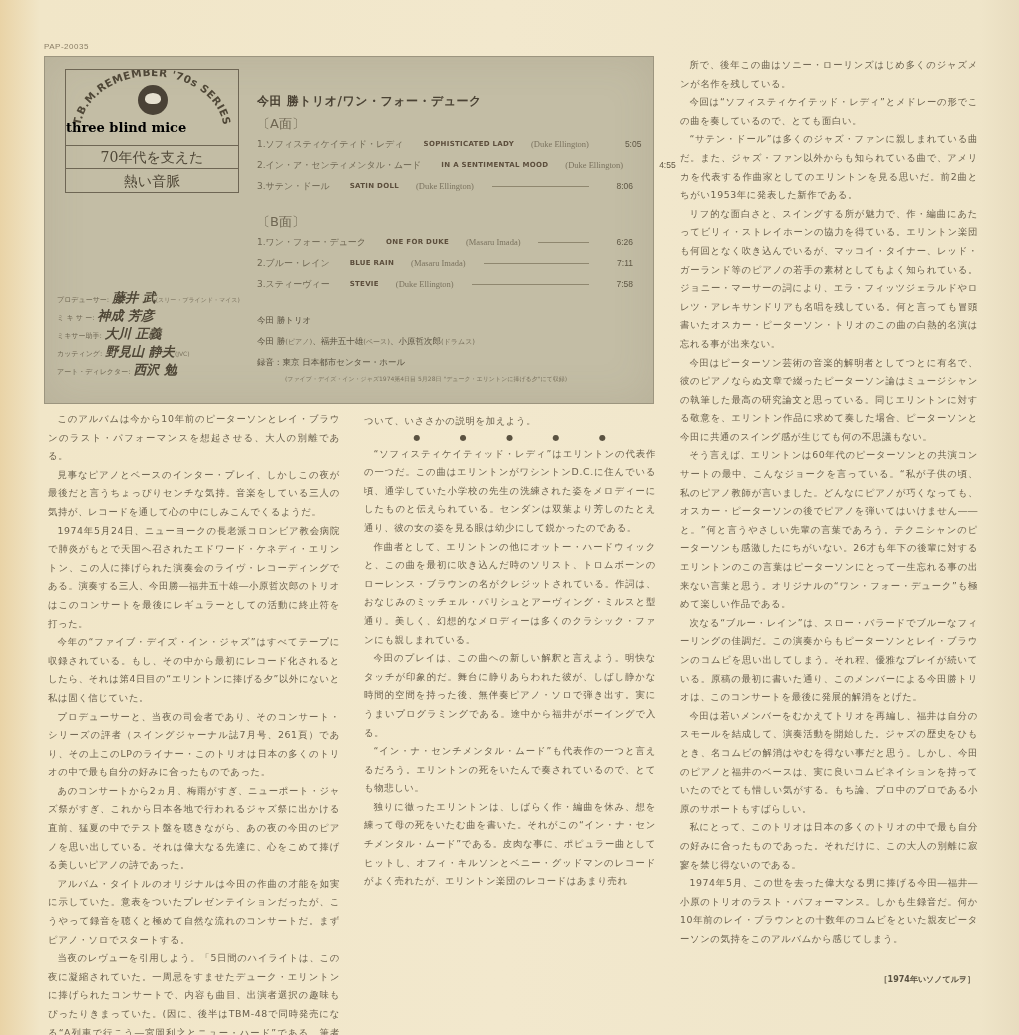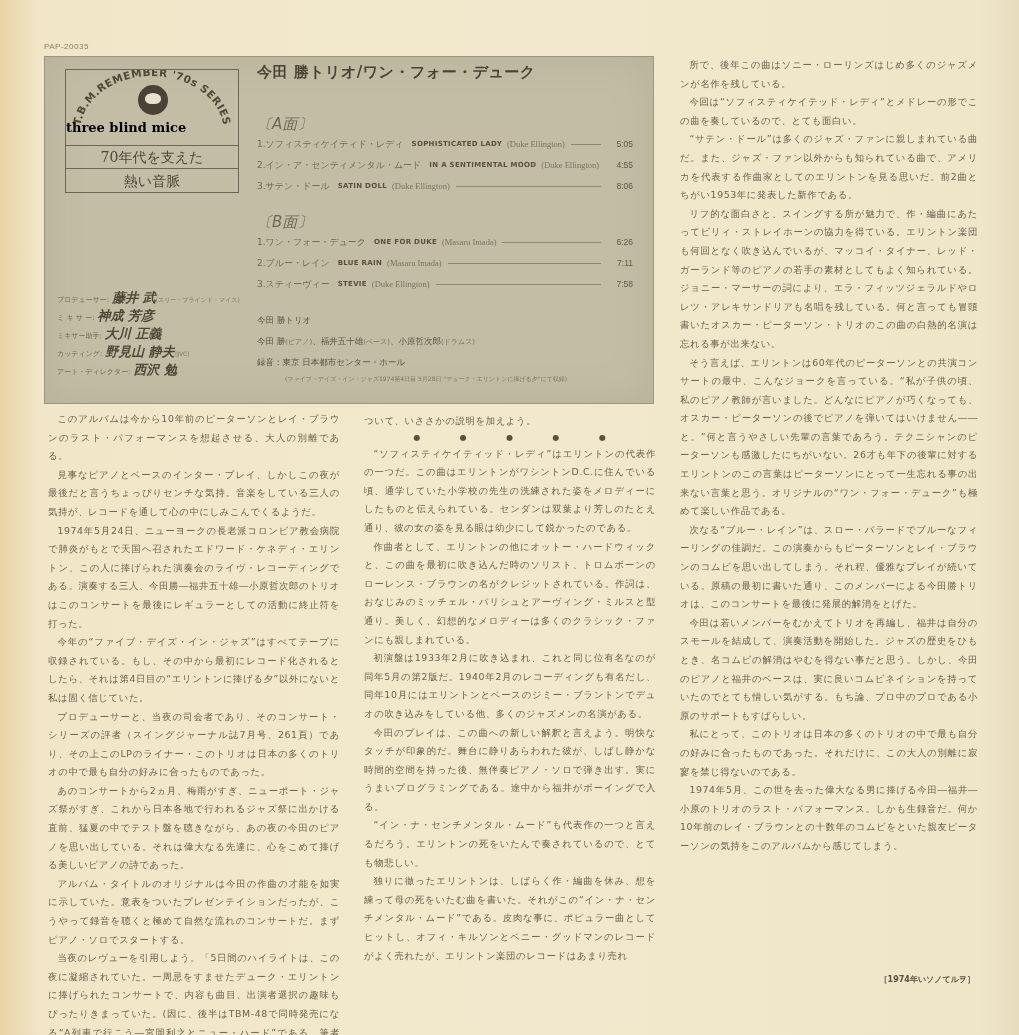--- a/index.html
+++ b/index.html
@@ -42,29 +42,29 @@
     font-family: "DejaVu Serif", serif; font-weight: bold; font-size: 13px; color: #000000;
   }
   .logo-row {
     position: absolute; left: 0; width: 100%; text-align: center;
     border-top: 1.5px solid #6e6654;
     font-family: "DejaVu Serif", serif; font-size: 14px; color: #4f4737;
   }
   .logo-row.r1 { top: 75px; height: 22px; line-height: 22px; }
   .logo-row.r2 { top: 98px; height: 24px; line-height: 24px; }
   .title {
-    position: absolute; left: 212px; top: 6px;
-    font-size: 15px; font-weight: bold; color: #4a4234; letter-spacing: 0.5px;
+    position: absolute; left: 212px; top: 36px;
+    font-size: 12px; font-weight: bold; color: #4a4234; letter-spacing: 0.5px;
   }
   .side-label {
-    position: absolute; left: 212px; font-size: 15px; color: #6f6753; font-style: italic;
+    position: absolute; left: 212px; font-size: 13px; color: #6f6753;
   }
   .track {
     position: absolute; left: 212px; width: 376px; height: 14px;
-    font-size: 9px; color: #6f6753; display: flex; align-items: center;
+    font-size: 9px; color: #6f6753; display: flex; align-items: center; gap: 12px;
   }
   .track .jp { white-space: nowrap; }
   .track .en { font-size: 7px; font-weight: bold; color: #5c4e3c; margin-left: 8px; letter-spacing: 0.3px; white-space: nowrap; }
   .track .comp { font-family: "Liberation Serif", serif; font-size: 8.5px; color: #7b735f; margin-left: 5px; white-space: nowrap; }
   .track .leader { flex: 1; border-bottom: 1px solid #8f876f; margin: 0 6px; height: 0; }
   .track .time { font-family: "Liberation Sans", sans-serif; font-size: 8.5px; color: #5f5745; width: 26px; text-align: right; }
   .credit {
     position: absolute; left: 12px; font-size: 7px; color: #6f6753; white-space: nowrap;
   }
   .credit b { font-size: 13px; color: #4f4737; font-weight: bold; margin-left: 3px; font-style: italic; }
@@ -201,31 +201,31 @@
   <p class="noindent">ついて、いささかの説明を加えよう。</p>
   <div class="stars">
     <span>●</span>
       <span>●</span>
       <span>●</span>
       <span>●</span>
       <span>●</span>
   </div>
   <p>“ソフィスティケイティッド・レディ”はエリントンの代表作の一つだ。この曲はエリントンがワシントンD.C.に住んでいる頃、通学していた小学校の先生の洗練された姿をメロディーにしたものと伝えられている。センダンは双葉より芳しのたとえ通り、彼の女の姿を見る眼は幼少にして鋭かったのである。</p>
   <p>作曲者として、エリントンの他にオットー・ハードウィックと、この曲を最初に吹き込んだ時のソリスト、トロムボーンのローレンス・ブラウンの名がクレジットされている。作詞は、おなじみのミッチェル・パリシュとアーヴィング・ミルスと型通り。美しく、幻想的なメロディーは多くのクラシック・ファンにも親しまれている。</p>
-  <p>初演盤は1933年2月に吹き込まれ、これと同じ位有名なのが同年5月の第2版だ。1940年2月のレコーディングも有名だし、同年10月にはエリントンとベースのジミー・ブラントンでデュオの吹き込みをしている他、多くのジャズメンの名演がある。</p>
   <p>今田のプレイは、この曲への新しい解釈と言えよう。明快なタッチが印象的だ。舞台に静りあらわれた彼が、しばし静かな時間的空間を持った後、無伴奏ピアノ・ソロで弾き出す。実にうまいプログラミングである。途中から福井がボーイングで入る。</p>
   <p>“イン・ナ・センチメンタル・ムード”も代表作の一つと言えるだろう。エリントンの死をいたんで奏されているので、とても物悲しい。</p>
   <p>独りに徹ったエリントンは、しばらく作・編曲を休み、想を練って母の死をいたむ曲を書いた。それがこの“イン・ナ・センチメンタル・ムード”である。皮肉な事に、ポピュラー曲としてヒットし、オフィ・キルソンとベニー・グッドマンのレコードがよく売れたが、エリントン楽団のレコードはあまり売れ</p>
 </div>
 
 <div class="col col3">
   <p>所で、後年この曲はソニー・ローリンズはじめ多くのジャズメンが名作を残している。</p>
   <p>今回は“ソフィスティケイテッド・レディ”とメドレーの形でこの曲を奏しているので、とても面白い。</p>
   <p>“サテン・ドール”は多くのジャズ・ファンに親しまれている曲だ。また、ジャズ・ファン以外からも知られている曲で、アメリカを代表する作曲家としてのエリントンを見る思いだ。前2曲とちがい1953年に発表した新作である。</p>
   <p>リフ的な面白さと、スイングする所が魅力で、作・編曲にあたってビリィ・ストレイホーンの協力を得ている。エリントン楽団も何回となく吹き込んでいるが、マッコイ・タイナー、レッド・ガーランド等のピアノの若手の素材としてもよく知られている。ジョニー・マーサーの詞により、エラ・フィッツジェラルドやロレツ・アレキサンドリアも名唱を残している。何と言っても冒頭書いたオスカー・ピーターソン・トリオのこの曲の白熱的名演は忘れる事が出来ない。</p>
+  <p>今田はピーターソン芸術の音楽的解明者としてつとに有名で、彼のピアノならぬ文章で綴ったピーターソン論はミュージシャンの執筆した最高の研究論文と思っている。同じエリントンに対する敬意を、エリントン作品に求めて奏した場合、ピーターソンと今田に共通のスイング感が生じても何の不思議もない。</p>
   <p>そう言えば、エリントンは60年代のピーターソンとの共演コンサートの最中、こんなジョークを言っている。“私が子供の頃、私のピアノ教師が言いました。どんなにピアノが巧くなっても、オスカー・ピーターソンの後でピアノを弾いてはいけません――と。”何と言うやさしい先輩の言葉であろう。テクニシャンのピーターソンも感激したにちがいない。26才も年下の後輩に対するエリントンのこの言葉はピーターソンにとって一生忘れる事の出来ない言葉と思う。オリジナルの“ワン・フォー・デューク”も極めて楽しい作品である。</p>
   <p>次なる“ブルー・レイン”は、スロー・バラードでブルーなフィーリングの佳調だ。この演奏からもピーターソンとレイ・ブラウンのコムビを思い出してしまう。それ程、優雅なプレイが続いている。原稿の最初に書いた通り、このメンバーによる今田勝トリオは、このコンサートを最後に発展的解消をとげた。</p>
   <p>今田は若いメンバーをむかえてトリオを再編し、福井は自分のスモールを結成して、演奏活動を開始した。ジャズの歴史をひもとき、名コムビの解消はやむを得ない事だと思う。しかし、今田のピアノと福井のベースは、実に良いコムビネイションを持っていたのでとても惜しい気がする。もち論、プロ中のプロである小原のサポートもすばらしい。</p>
   <p>私にとって、このトリオは日本の多くのトリオの中で最も自分の好みに合ったものであった。それだけに、この大人の別離に寂寥を禁じ得ないのである。</p>
   <p>1974年5月、この世を去った偉大なる男に捧げる今田―福井―小原のトリオのラスト・パフォーマンス。しかも生録音だ。何か10年前のレイ・ブラウンとの十数年のコムビをといた親友ピーターソンの気持をこのアルバムから感じてしまう。</p>
 
 </div>
 
 <div class="sig">［1974年いソノてルヲ］</div>
 

